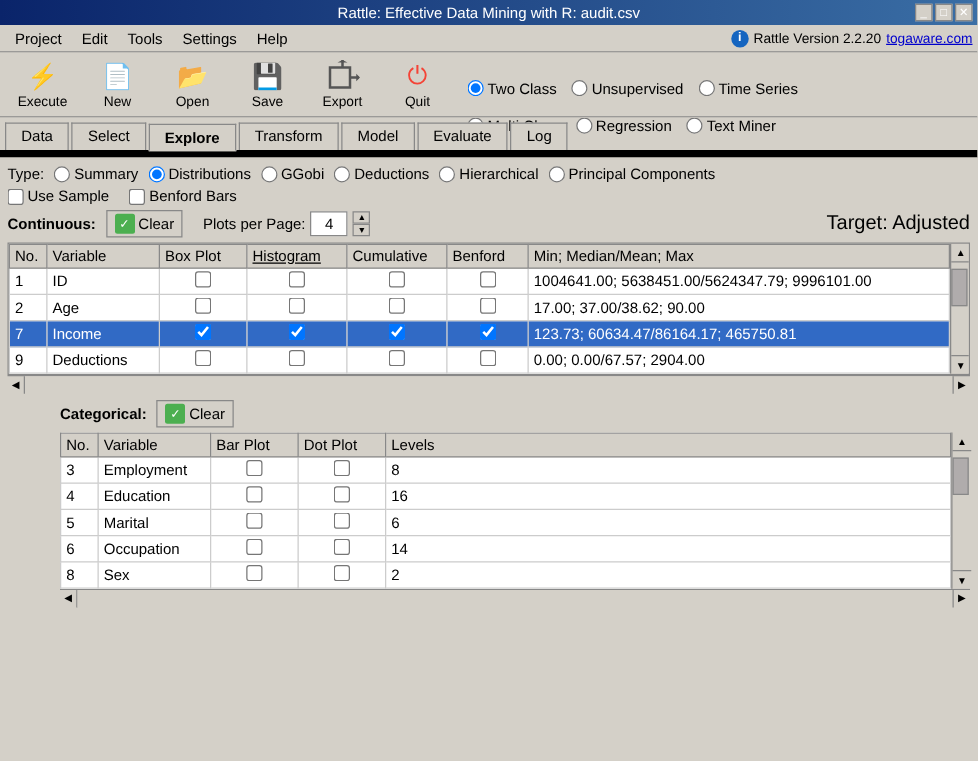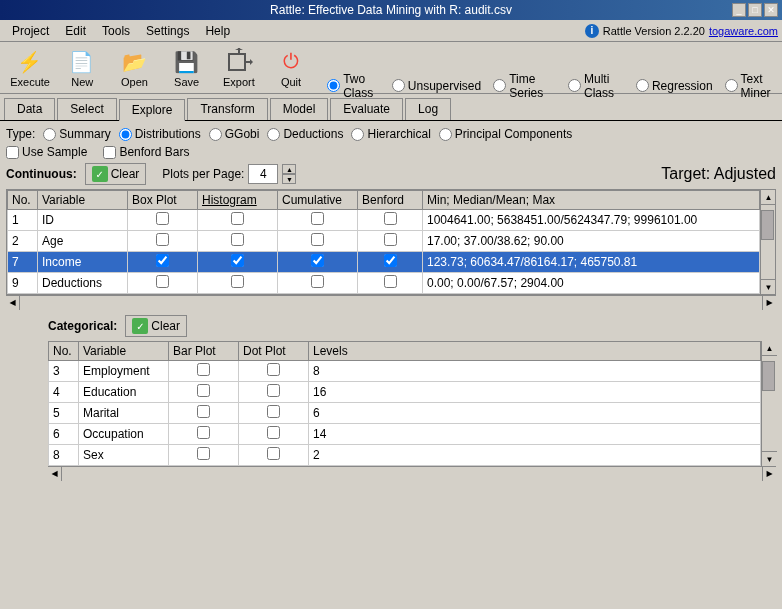--- a/index.html
+++ b/index.html
@@ -100,21 +100,21 @@
       font-size: 20px;
     }
     .execute-icon { color: #2196F3; }
     .new-icon { color: #555; }
     .open-icon { color: #FFA000; }
     .quit-icon { color: #f44336; }
     
     .toolbar-radios {
       margin-left: 10px;
       display: flex;
-      flex-direction: row;
+      flex-direction: column;
       gap: 16px;
       margin-top: 36px;
     }
     .radio-row {
       display: flex;
       gap: 12px;
       align-items: center;
     }
     .radio-label {
       display: flex;
@@ -122,35 +122,35 @@
       gap: 3px;
       font-size: 12px;
       cursor: pointer;
     }
     .radio-label input { margin: 0; }
     
     .tabs-container {
       background: #d4d0c8;
       display: flex;
       padding: 4px 4px 0;
-      border-bottom: 1px solid #000000;
+      border-bottom: 6px solid #000000;
     }
     .tab {
       padding: 3px 12px;
       border: 1px solid #888;
       border-bottom: none;
       cursor: pointer;
       background: #d4d0c8;
       margin-right: 2px;
       font-size: 12px;
     }
     .tab.active {
       background: #d4d0c8;
       border-bottom: 1px solid #d4d0c8;
-      font-weight: normal;
+      font-weight: bold;
       position: relative;
       bottom: -1px;
       z-index: 1;
     }
     
     .content {
       background: #d4d0c8;
       padding: 6px 6px 4px;
     }
     

